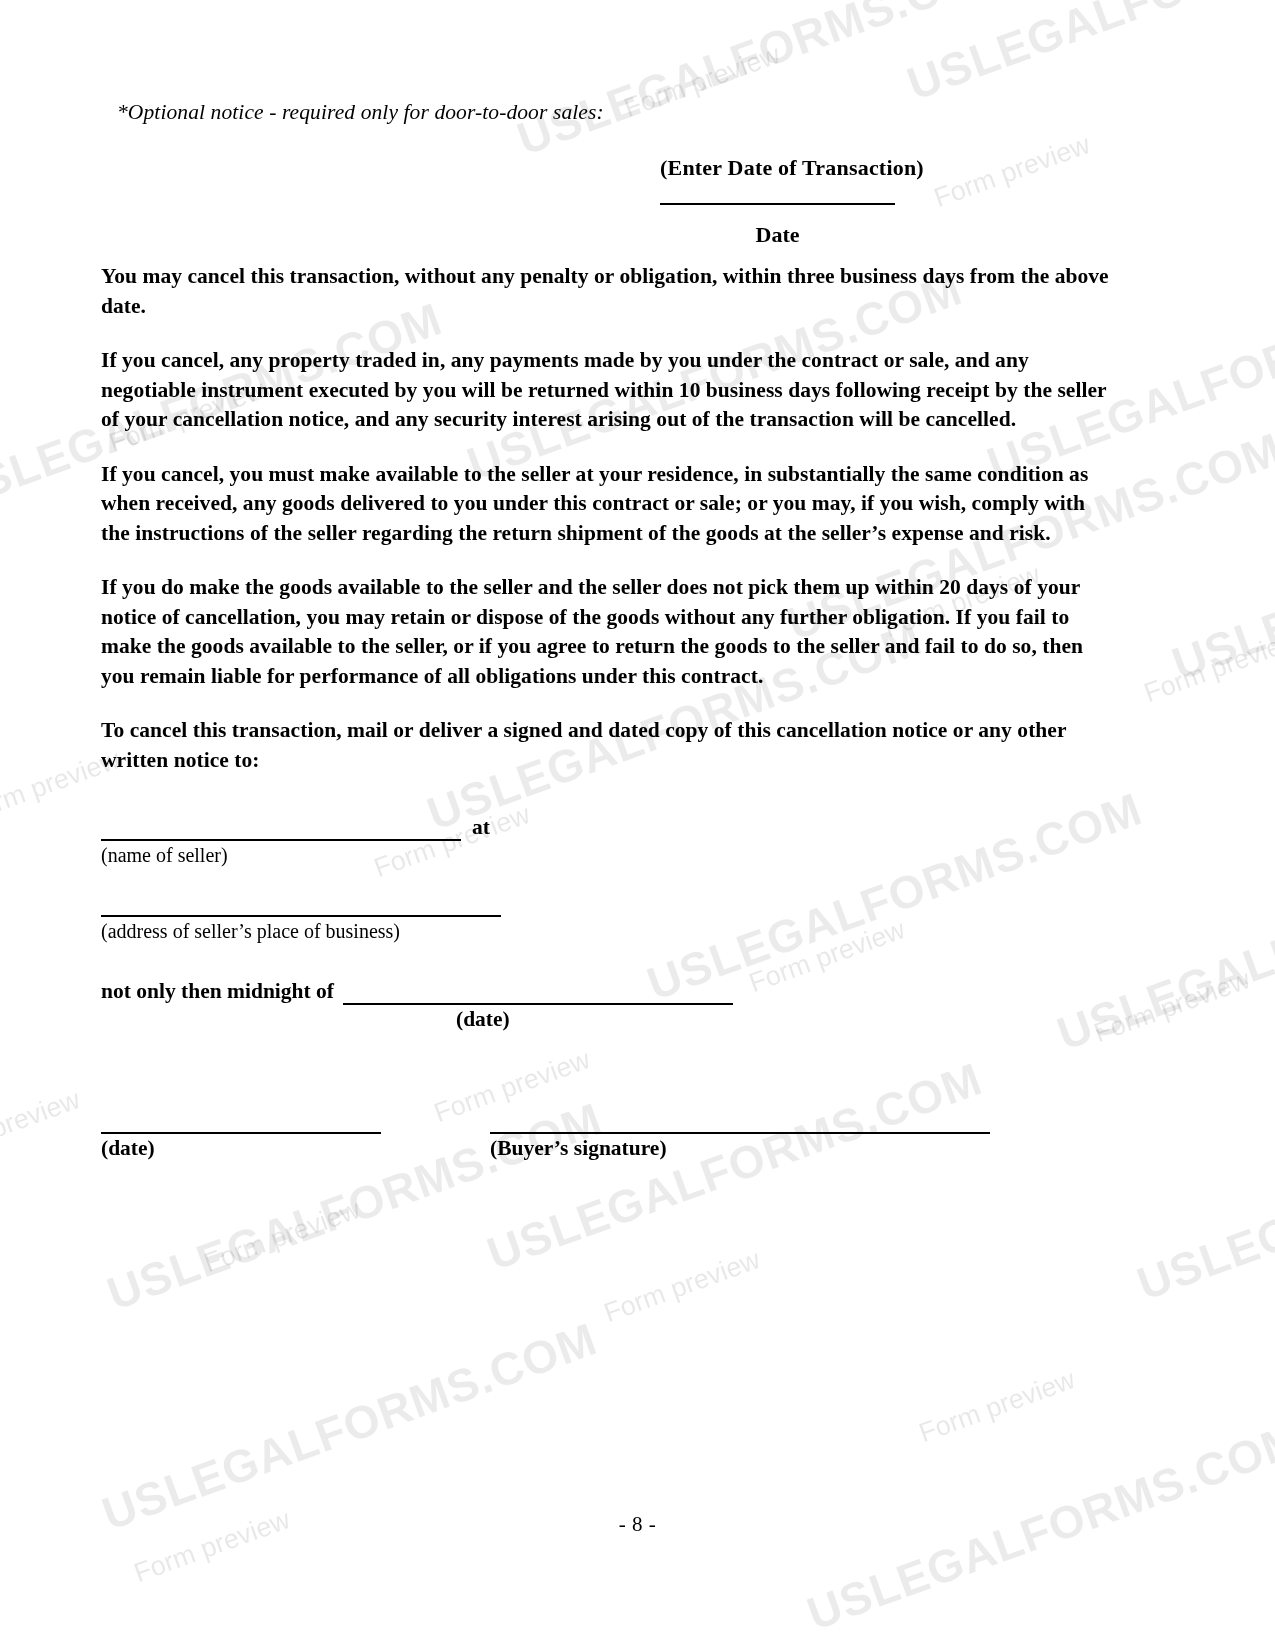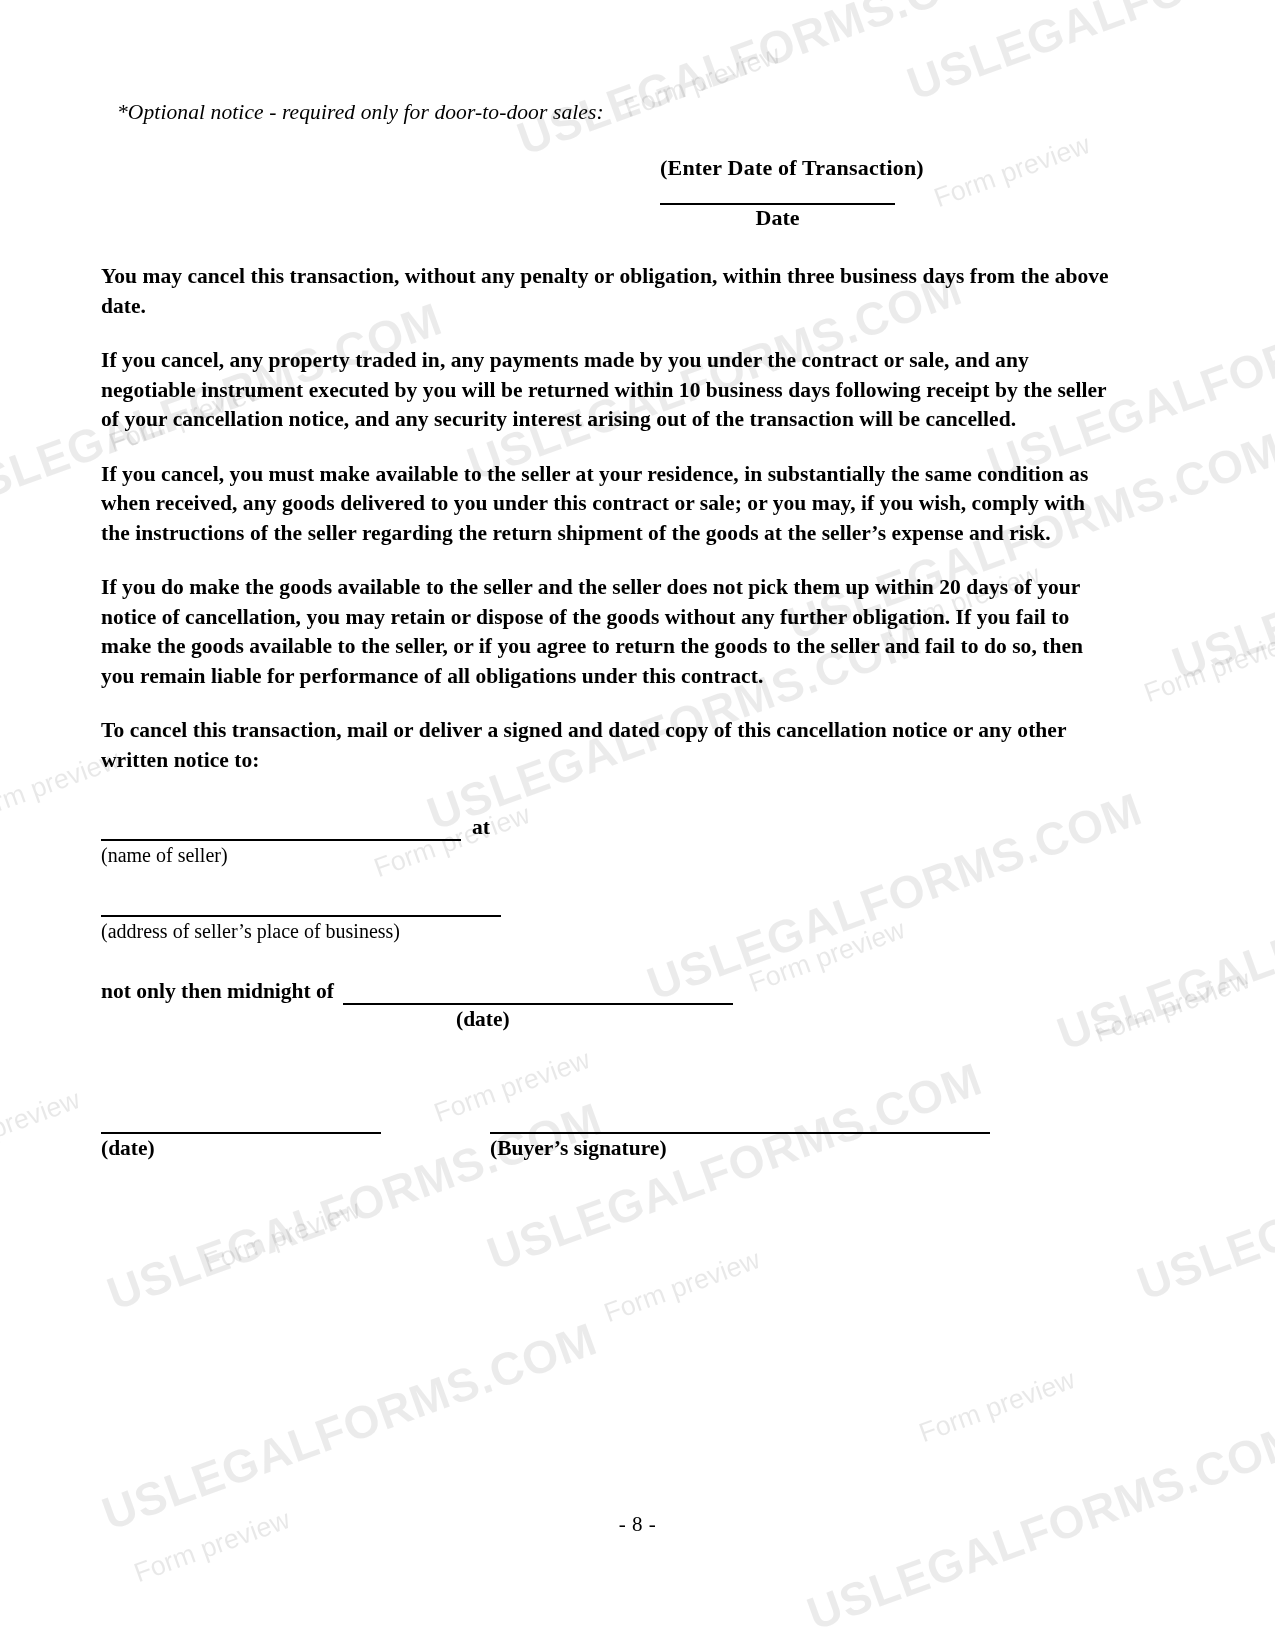--- a/index.html
+++ b/index.html
@@ -74,21 +74,21 @@
     font-size: 22px;
     letter-spacing: 0.2px;
     white-space: nowrap;
   }
   .date-header .dh-rule {
     margin-top: 22px;
     width: 235px;
     border-bottom: 2.2px solid #000;
   }
   .date-header .dh-label {
-    margin-top: 0;
+    margin-top: 17px;
     width: 235px;
     text-align: center;
     font-weight: 700;
     font-size: 22px;
   }
 
   .body-block {
     position: absolute;
     left: 101px;
     top: 262px;

